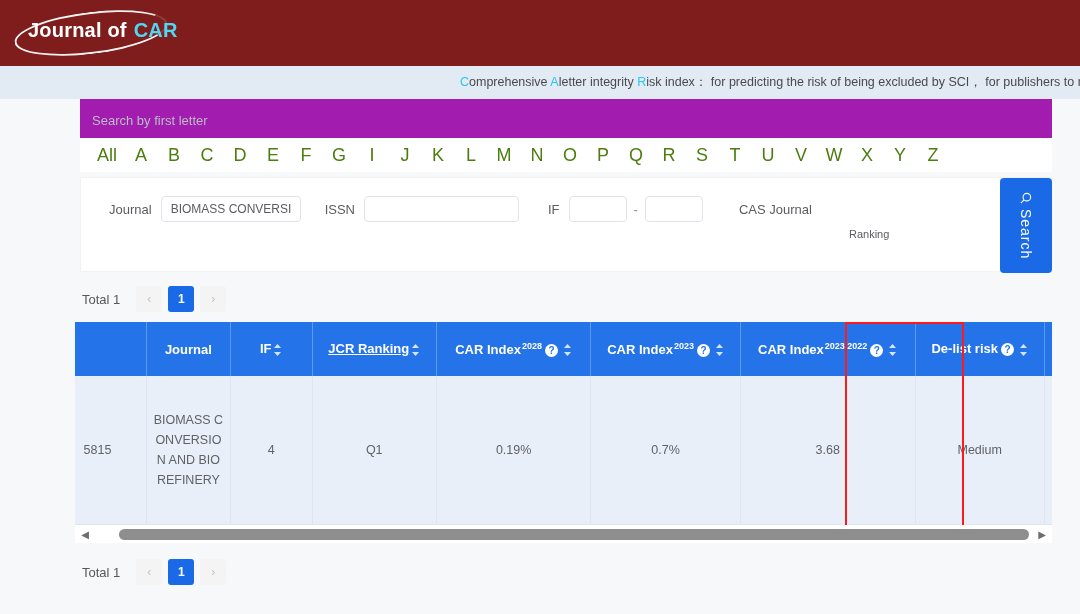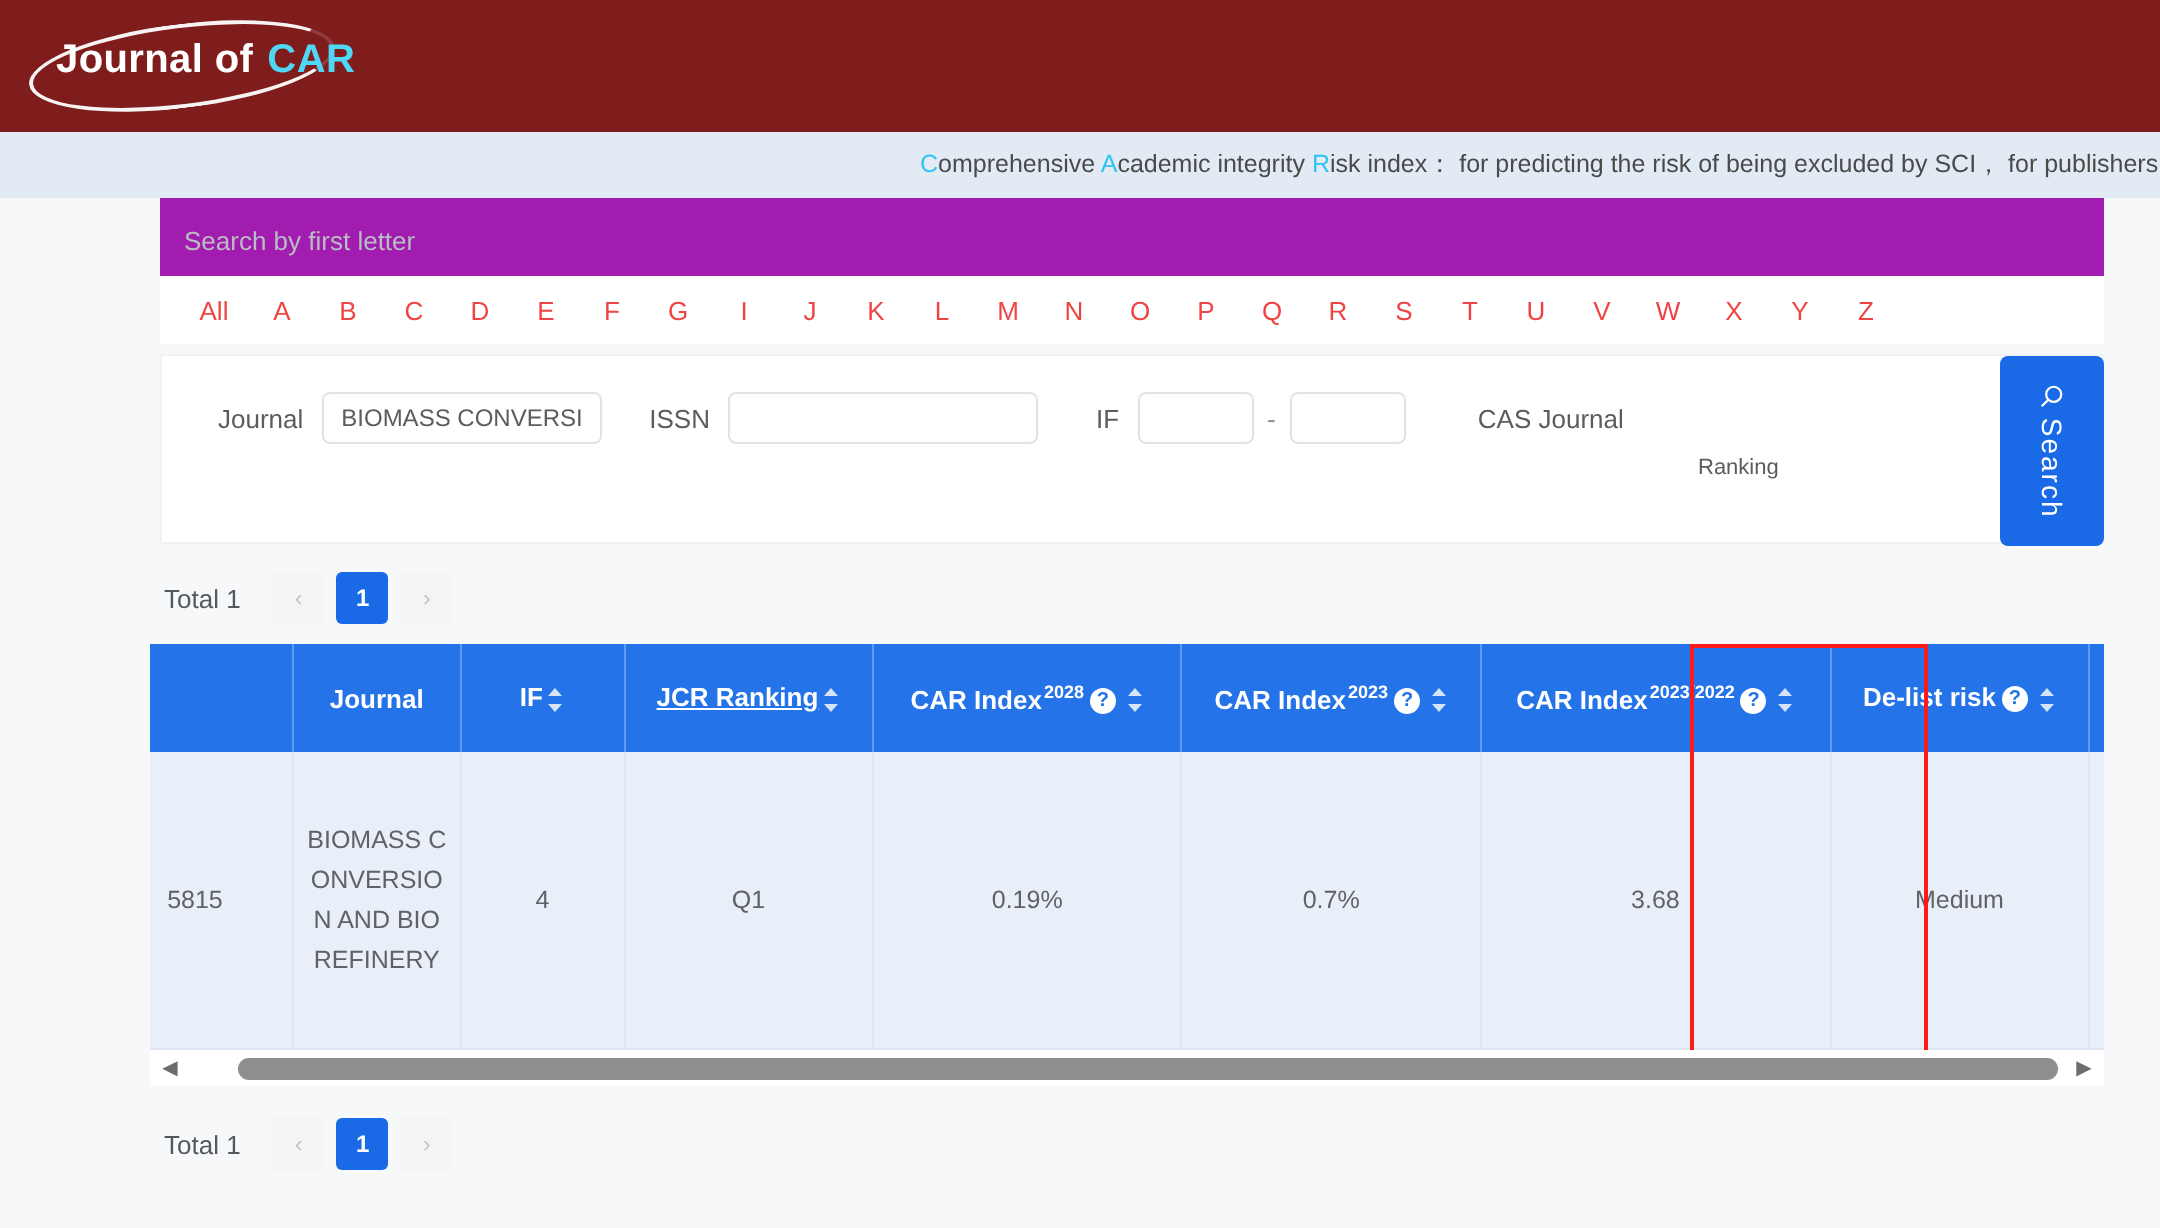--- a/index.html
+++ b/index.html
@@ -100,22 +100,22 @@
   }
   .letter-row {
     background: #fff;
     display: flex;
     align-items: center;
     padding: 6px 12px 6px 12px;
     height: 34px;
     box-sizing: border-box;
   }
   .letter-row a {
-    color: #ef4444;
-    font-size: 13px;
+    color: #4d7c0f;
+    font-size: 18px;
     text-decoration: none;
     min-width: 28px;
     text-align: center;
     margin-right: 5px;
   }
   .letter-row a.all { min-width: 30px; }
 
   
   .search-card {
     background: #fff;
@@ -324,21 +324,21 @@
   <div class="logo">
     <div class="logo-ellipse"></div>
     <div class="logo-text">
       <span class="w">Journal of</span><span class="c">CAR</span>
     </div>
   </div>
 </div>
 
 <div class="marquee-bar">
   <div class="marquee-text">
-    <span class="hl">C</span><span>omprehensive </span><span class="hl">A</span><span>cademic integrity </span><span class="hl">R</span><span>isk index： for predicting the risk of being excluded by SCI， for publishers to m</span>
+    <span class="hl">C</span><span>omprehensive </span><span class="hl">A</span><span>letter integrity </span><span class="hl">R</span><span>isk index： for predicting the risk of being excluded by SCI， for publishers to m</span>
   </div>
 </div>
 
 <div class="page">
 
   <div class="card letter-card">
     <div class="letter-label">Search by first letter</div>
     <div class="letter-row" id="letter-row">
         <a href="#" class="all">All</a>
         <a href="#">A</a>

